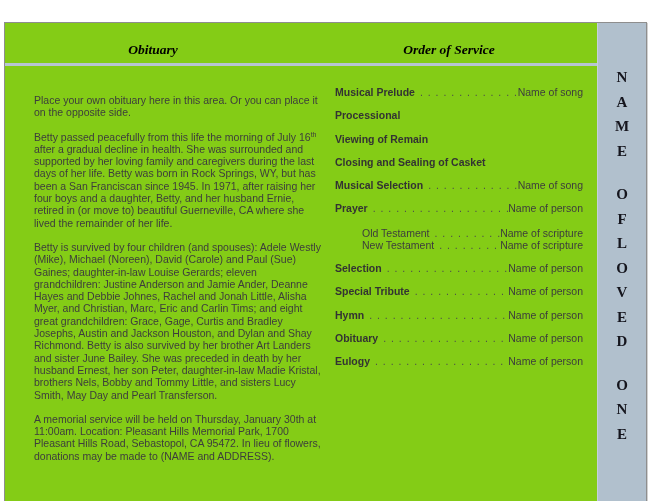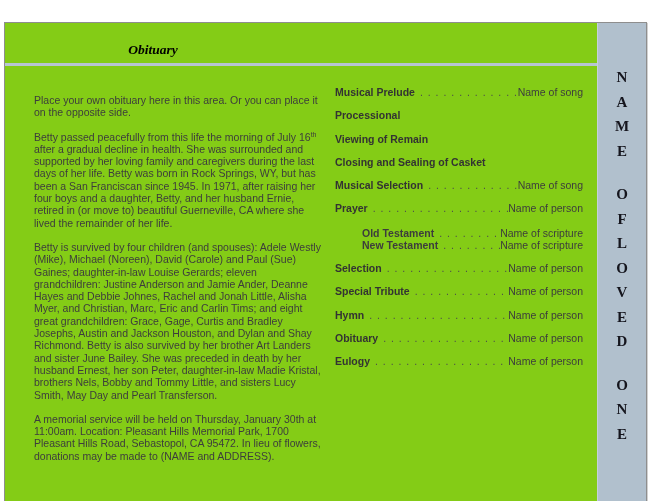--- a/index.html
+++ b/index.html
@@ -30,21 +30,21 @@
   }
   .obit p { margin:0 0 12px 0; }
   .obit sup { font-size:7px; line-height:0; }
 
   
   .svc { flex:1; min-width:0; padding:21px 14px 0 9px; font-size:10.5px; color:#3d3d3d; }
   .svc-item { margin-bottom:11.5px; }
   .svc-row { display:flex; align-items:baseline; line-height:11.8px; }
   .svc-row.sub { margin-left:27px; line-height:12.4px; }
   .svc-label { font-weight:bold; color:#333333; white-space:nowrap; }
-  .svc-row.sub .svc-label { font-weight:bold; color:#3d3d3d; }
+  .svc-row.sub .svc-label { font-weight:normal; color:#3d3d3d; }
   .svc-suffix { margin-left:4px; white-space:nowrap; }
   .dots {
     flex:1; overflow:hidden; white-space:nowrap; margin-left:5px;
     color:#4d4d4d; letter-spacing:1px;
   }
   .svc-value { white-space:nowrap; }
 
   
   .sidebar { width:48px; flex:0 0 48px; background:#b1c0cd; border-left:1px solid #c6d0da; }
   .vtext {
@@ -54,20 +54,21 @@
   .word { margin-bottom:19px; }
   .letter { height:24.5px; line-height:24.5px; }
 </style>
 </head>
 <body>
 
 <div class="page">
   <div class="content">
     <div class="header">
       <div class="htitle">Obituary</div>
+      <div class="htitle">Order of Service</div>
     </div>
     <div class="rule"></div>
     <div class="columns">
       <div class="obit">
           <p>Place your own obituary here in this area. Or you can place it on the opposite side.</p>
           <p>Betty passed peacefully from this life the morning of July 16<sup>th</sup> after a gradual decline in health.  She was surrounded and supported by her loving family and caregivers during the last days of her life.  Betty was born in Rock Springs, WY, but has been a San Franciscan since 1945.  In 1971, after raising her four boys and a daughter, Betty, and her husband Ernie, retired in (or move to) beautiful Guerneville, CA where she lived the remainder of her life.</p>
           <p>Betty is survived by four children (and spouses): Adele Westly (Mike), Michael (Noreen), David (Carole) and Paul (Sue) Gaines;  daughter-in-law Louise Gerards;  eleven grandchildren: Justine Anderson and Jamie Ander, Deanne Hayes and Debbie Johnes, Rachel and Jonah Little, Alisha Myer, and Christian, Marc, Eric and Carlin Tims;  and eight great grandchildren: Grace, Gage, Curtis and Bradley Josephs, Austin and Jackson Houston, and Dylan and Shay Richmond.  Betty is also survived by her brother Art Landers and sister June Bailey.  She was preceded in death by her husband Ernest, her son Peter, daughter-in-law Madie Kristal, brothers Nels, Bobby and Tommy Little, and sisters Lucy Smith, May Day and Pearl Transferson.</p>
           <p>A memorial service will be held on Thursday, January 30th at 11:00am.  Location:  Pleasant Hills Memorial Park, 1700 Pleasant Hills Road, Sebastopol, CA 95472.  In lieu of flowers, donations may be made to (NAME and ADDRESS).</p>
         </div>
       <div class="svc">

